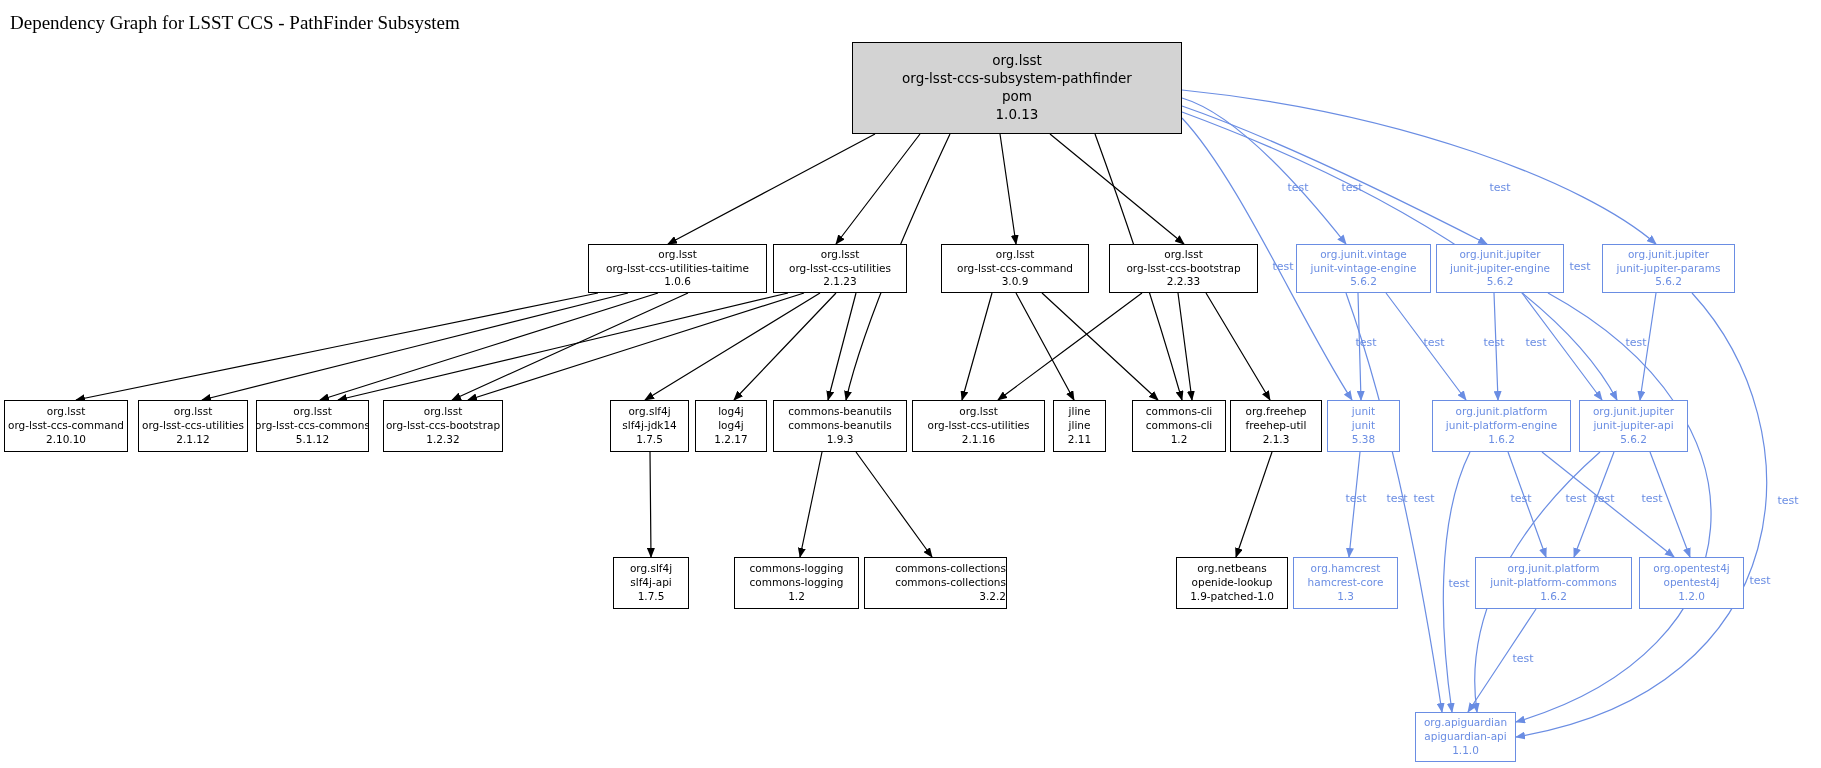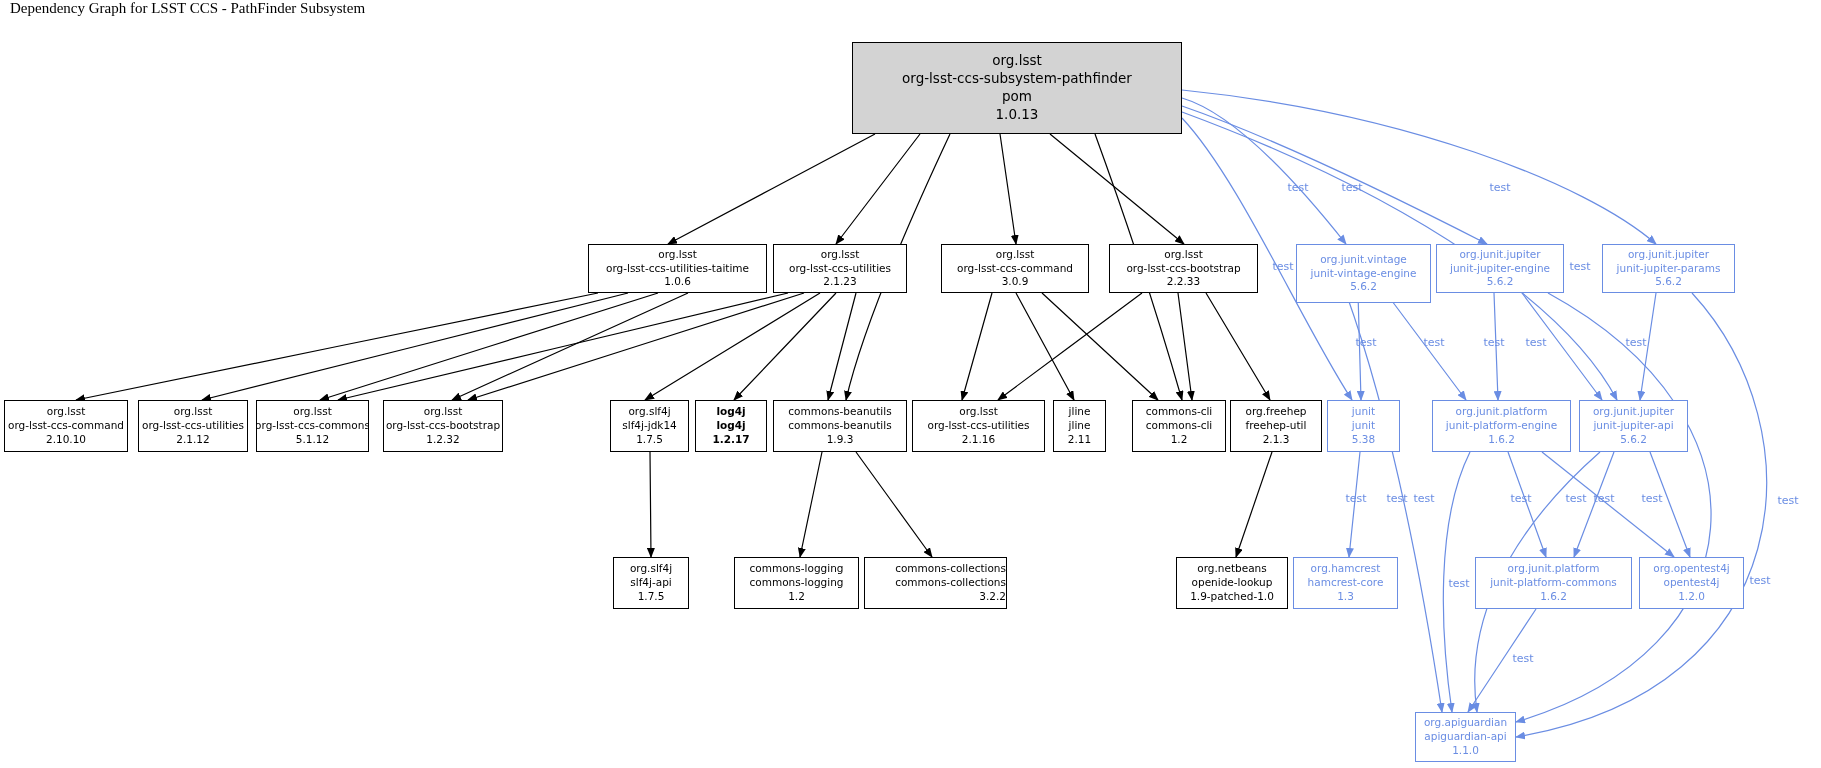--- a/index.html
+++ b/index.html
@@ -4,23 +4,23 @@
 <style>
   html,body{margin:0;padding:0;background:#ffffff;}
   .canvas{
     position:relative;
     width:1821px;height:768px;
     background:#ffffff;
     overflow:hidden;
     font-family:"DejaVu Sans",sans-serif;
   }
   .graph-title{
-    position:absolute;left:10px;top:0;
+    position:absolute;left:10px;top:12px;
     font-family:"Liberation Serif",serif;
-    font-size:15px;color:#000;
+    font-size:19px;color:#000;
     white-space:nowrap;
   }
   #edge-layer{position:absolute;left:0;top:0;}
   .edge{fill:none;stroke:var(--dep-color,#000);stroke-width:1.2;}
   .edge.test{stroke:var(--test-color,#6a8de3);}
   .edge-label{
     font-family:"DejaVu Sans",sans-serif;
     font-size:11px;
     fill:var(--test-color,#6a8de3);
     text-anchor:middle;
@@ -142,21 +142,21 @@
     <div class="node dep" style="left: 941px; top: 244px; width: 148px; height: 49px;">
       <div class="nl">org.lsst</div>
       <div class="nl">org-lsst-ccs-command</div>
       <div class="nl">3.0.9</div>
     </div>
     <div class="node dep" style="left: 1109px; top: 244px; width: 149px; height: 49px;">
       <div class="nl">org.lsst</div>
       <div class="nl">org-lsst-ccs-bootstrap</div>
       <div class="nl">2.2.33</div>
     </div>
-    <div class="node test" style="left: 1296px; top: 244px; width: 135px; height: 59px;">
+    <div class="node test" style="left: 1296px; top: 244px; width: 135px; height: 49px;">
       <div class="nl">org.junit.vintage</div>
       <div class="nl">junit-vintage-engine</div>
       <div class="nl">5.6.2</div>
     </div>
     <div class="node test" style="left: 1436px; top: 244px; width: 128px; height: 49px;">
       <div class="nl">org.junit.jupiter</div>
       <div class="nl">junit-jupiter-engine</div>
       <div class="nl">5.6.2</div>
     </div>
     <div class="node test" style="left: 1602px; top: 244px; width: 133px; height: 49px;">
@@ -182,21 +182,21 @@
     <div class="node dep" style="left: 383px; top: 400px; width: 120px; height: 52px;">
       <div class="nl">org.lsst</div>
       <div class="nl">org-lsst-ccs-bootstrap</div>
       <div class="nl">1.2.32</div>
     </div>
     <div class="node dep" style="left: 610px; top: 400px; width: 79px; height: 52px;">
       <div class="nl">org.slf4j</div>
       <div class="nl">slf4j-jdk14</div>
       <div class="nl">1.7.5</div>
     </div>
-    <div class="node dep" style="left: 695px; top: 400px; width: 72px; height: 52px; font-weight: bold;">
+    <div class="node dep" style="left: 695px; top: 400px; width: 72px; height: 52px;">
       <div class="nl">log4j</div>
       <div class="nl">log4j</div>
       <div class="nl">1.2.17</div>
     </div>
     <div class="node dep" style="left: 773px; top: 400px; width: 134px; height: 52px;">
       <div class="nl">commons-beanutils</div>
       <div class="nl">commons-beanutils</div>
       <div class="nl">1.9.3</div>
     </div>
     <div class="node dep" style="left: 912px; top: 400px; width: 133px; height: 52px;">

